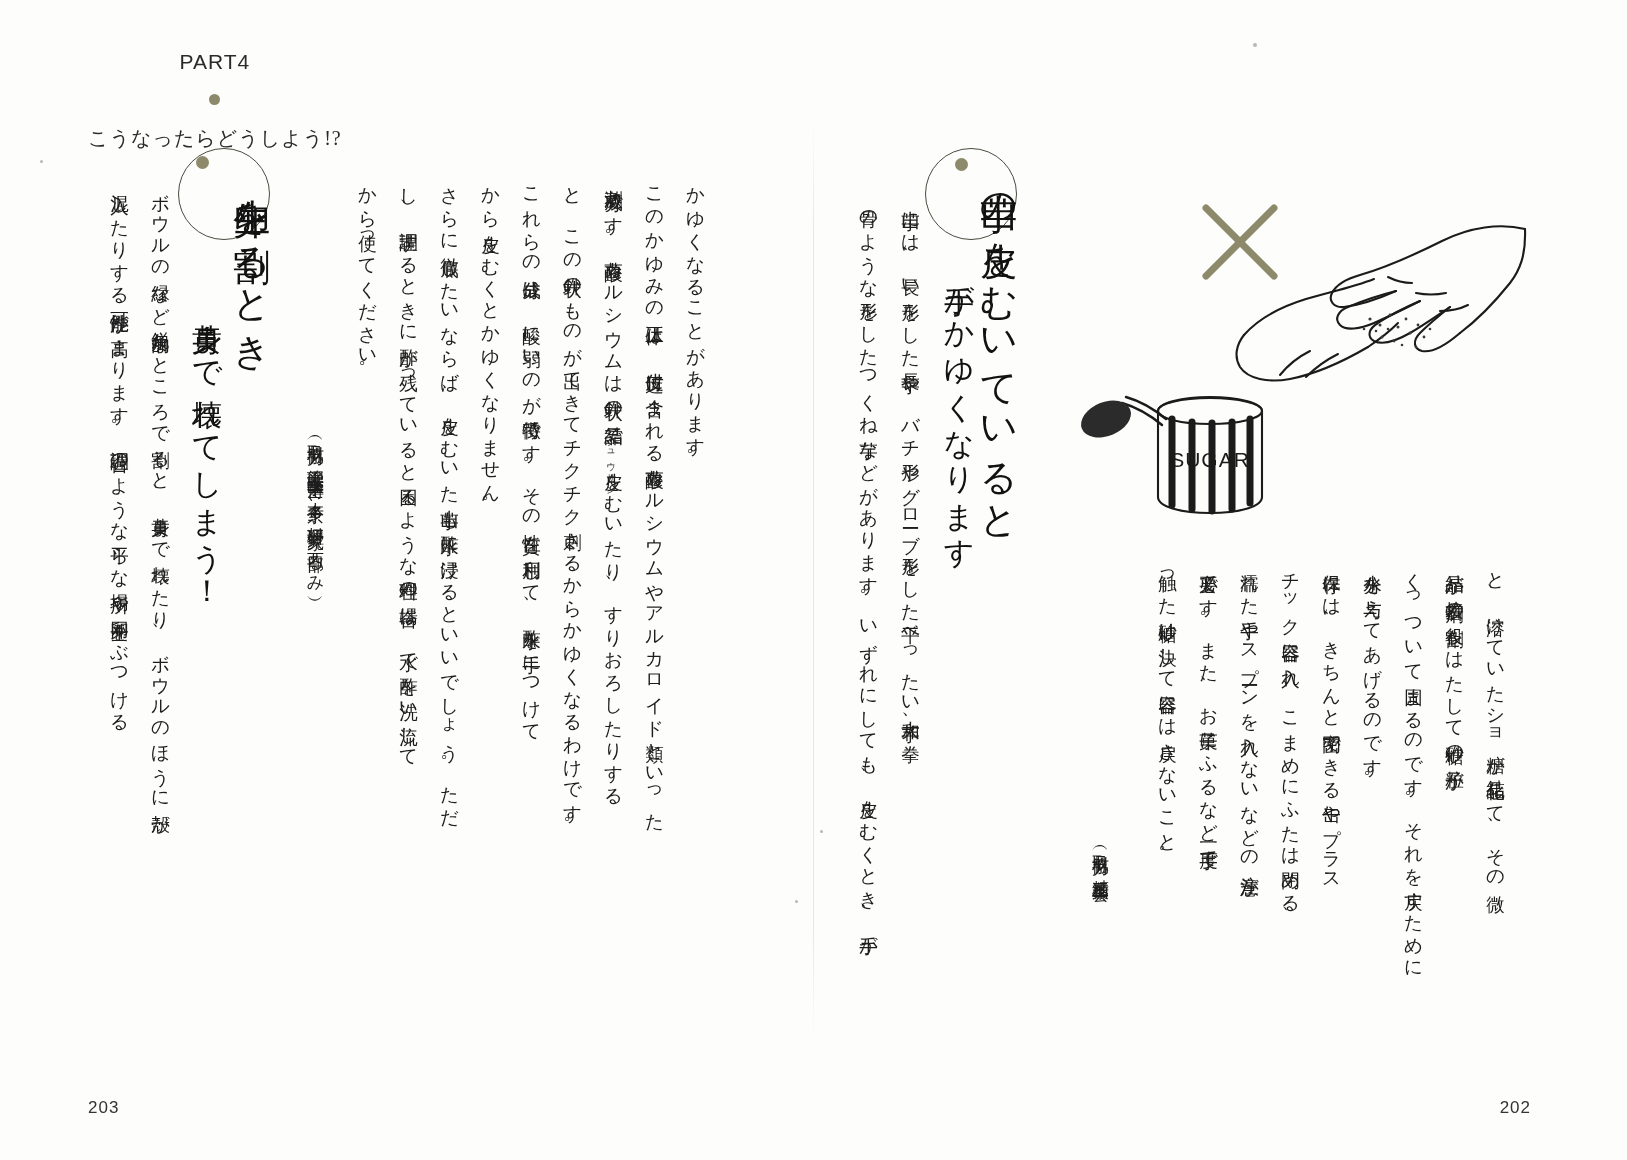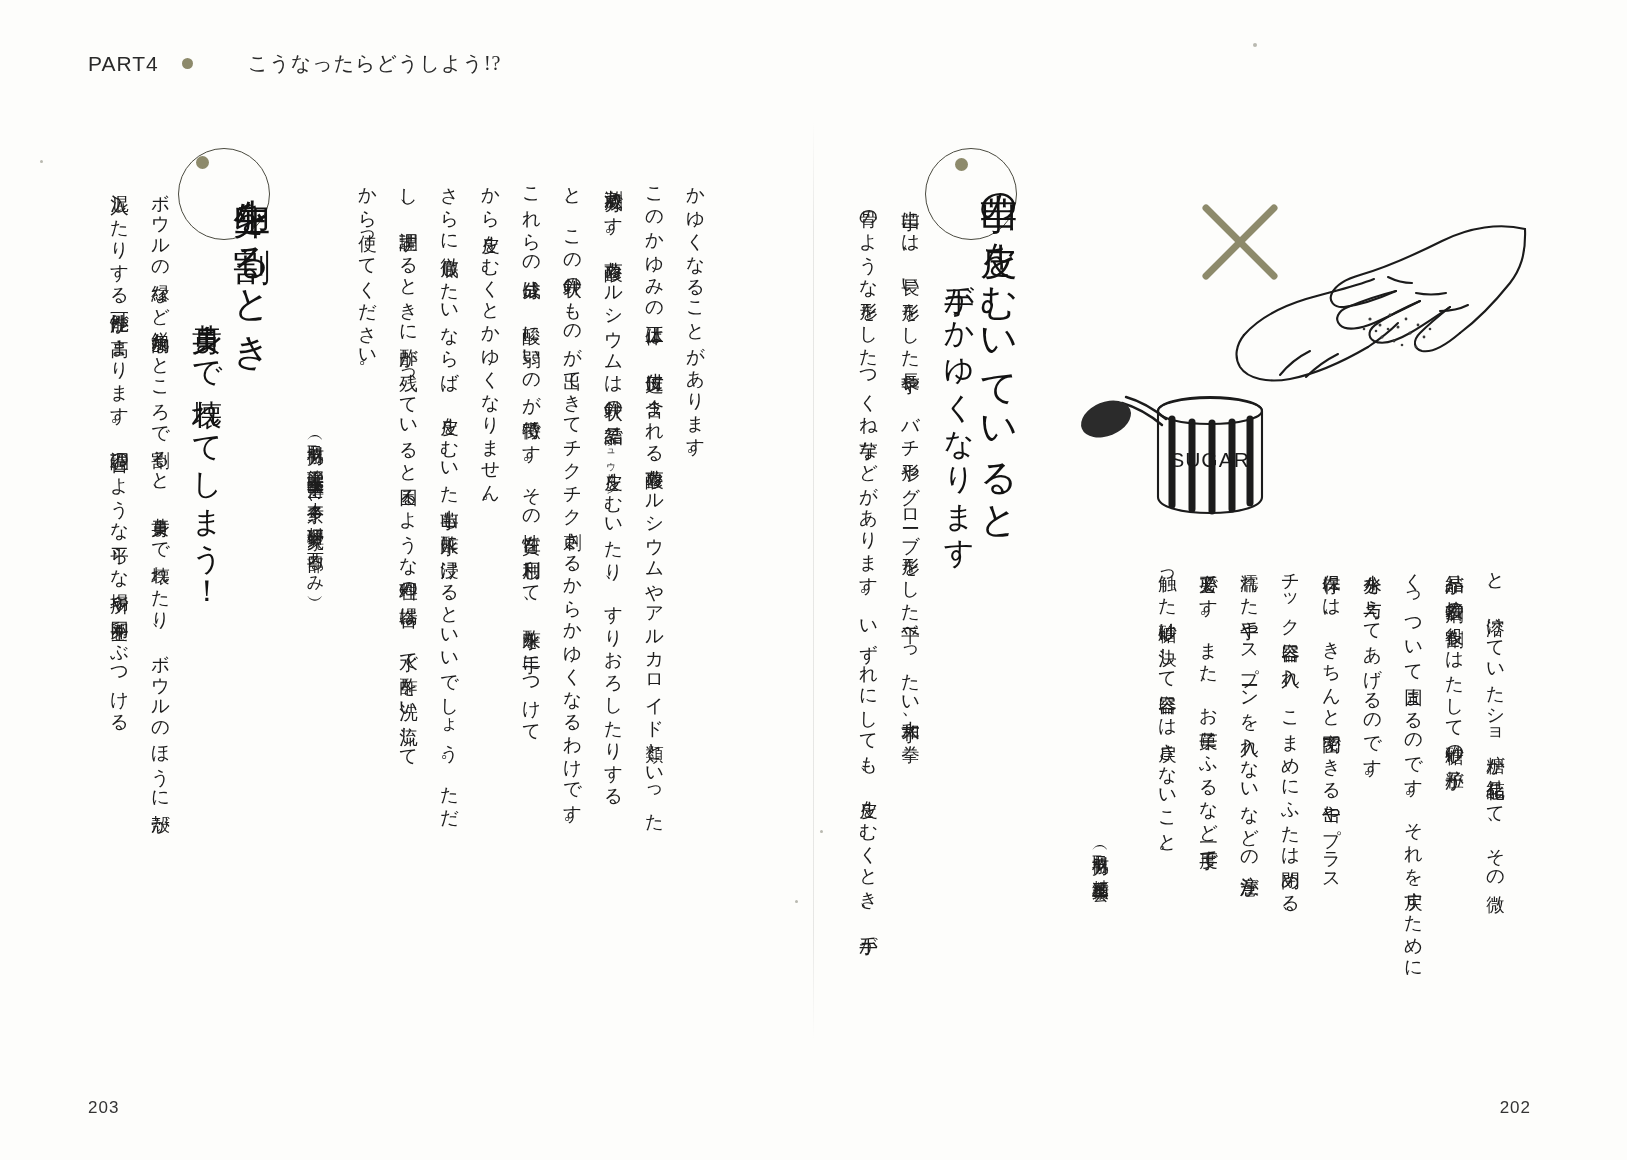--- a/index.html
+++ b/index.html
@@ -25,37 +25,37 @@
   .header {
     position: absolute;
     top: 50px;
     left: 88px;
     display: flex;
     align-items: center;
     gap: 20px;
     font-size: 20px;
     letter-spacing: 1px;
     color: #2a2a2a;
+    flex-direction: column;
   }
   .header .part {
     font-family: "Liberation Sans", sans-serif;
     font-size: 21px;
     letter-spacing: 1px;
   }
   .header .dot {
     width: 11px;
     height: 11px;
     border-radius: 50%;
     background: #8d8a6b;
     display: inline-block;
     margin: 0 3px;
   }
   .header .sub {
     font-size: 20px;
-    margin-left: 32px;
   }
 
   
   .pagenum {
     position: absolute;
     bottom: 42px;
     font-family: "Liberation Sans", sans-serif;
     font-size: 17px;
     color: #333;
     letter-spacing: 1px;

